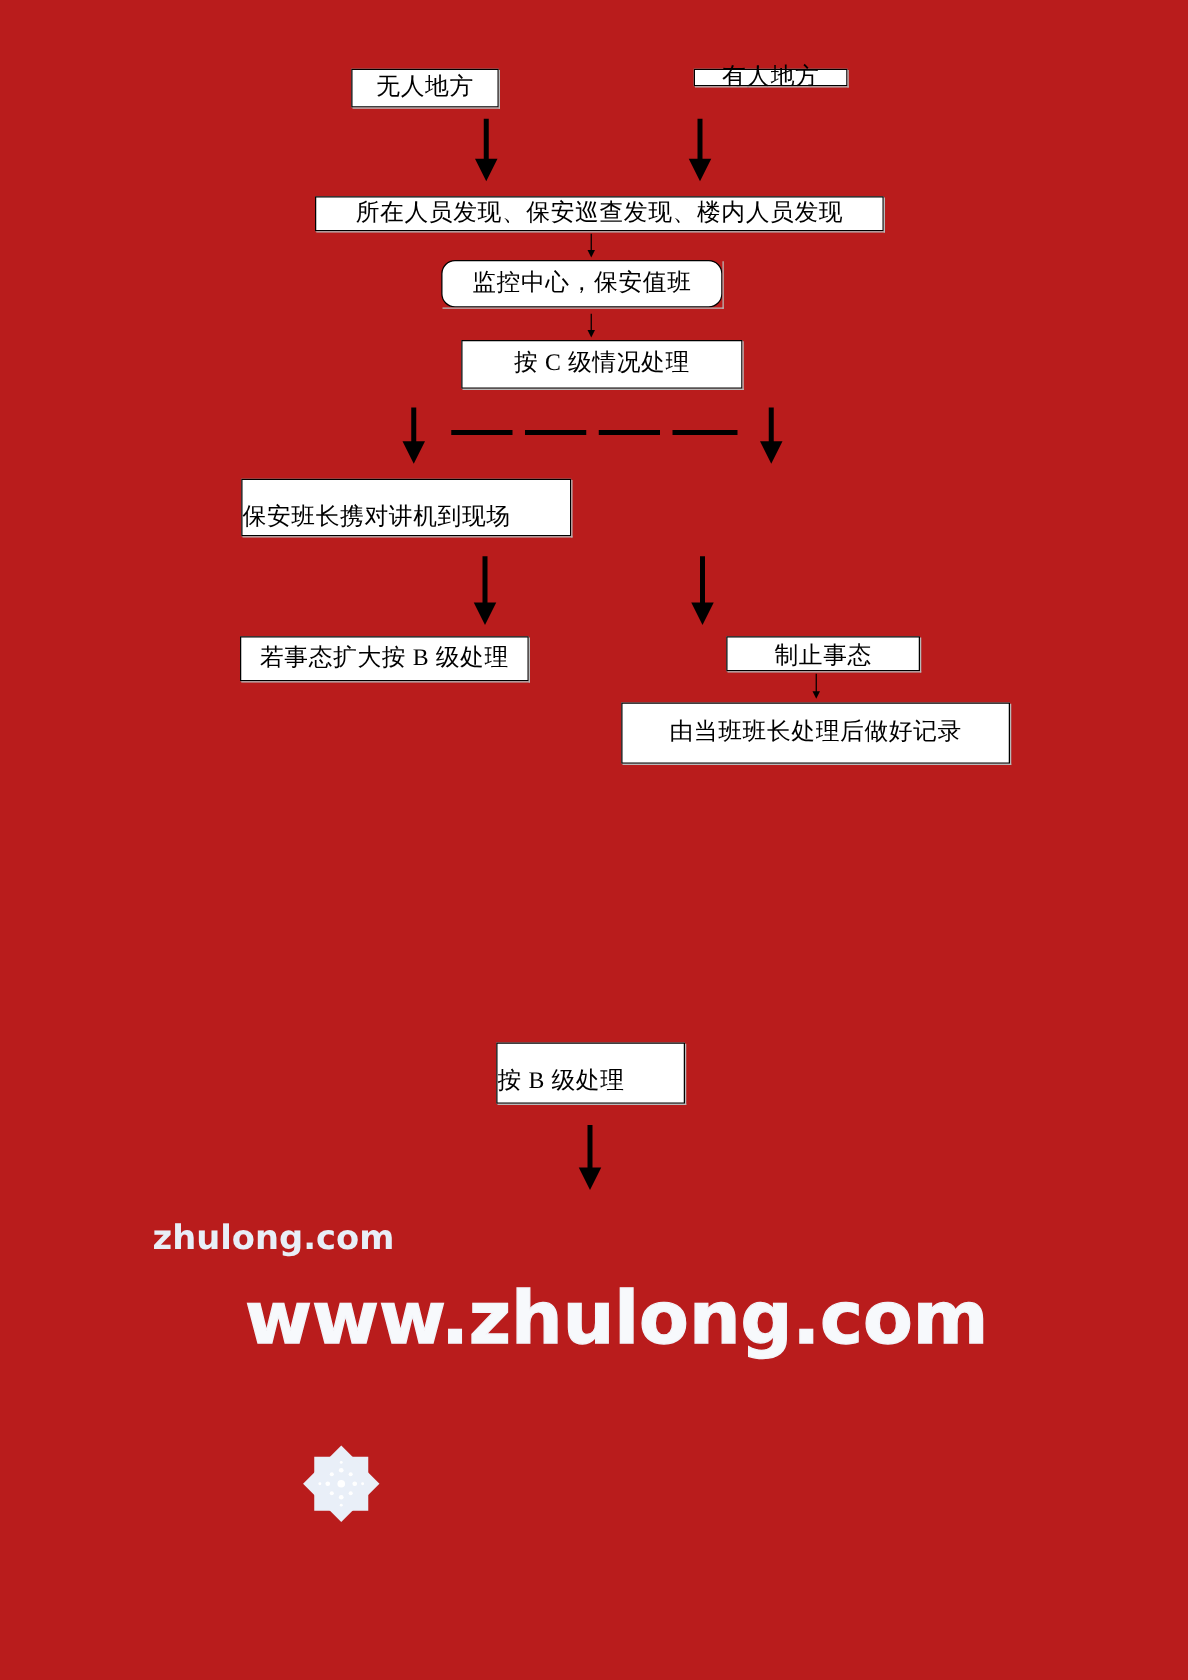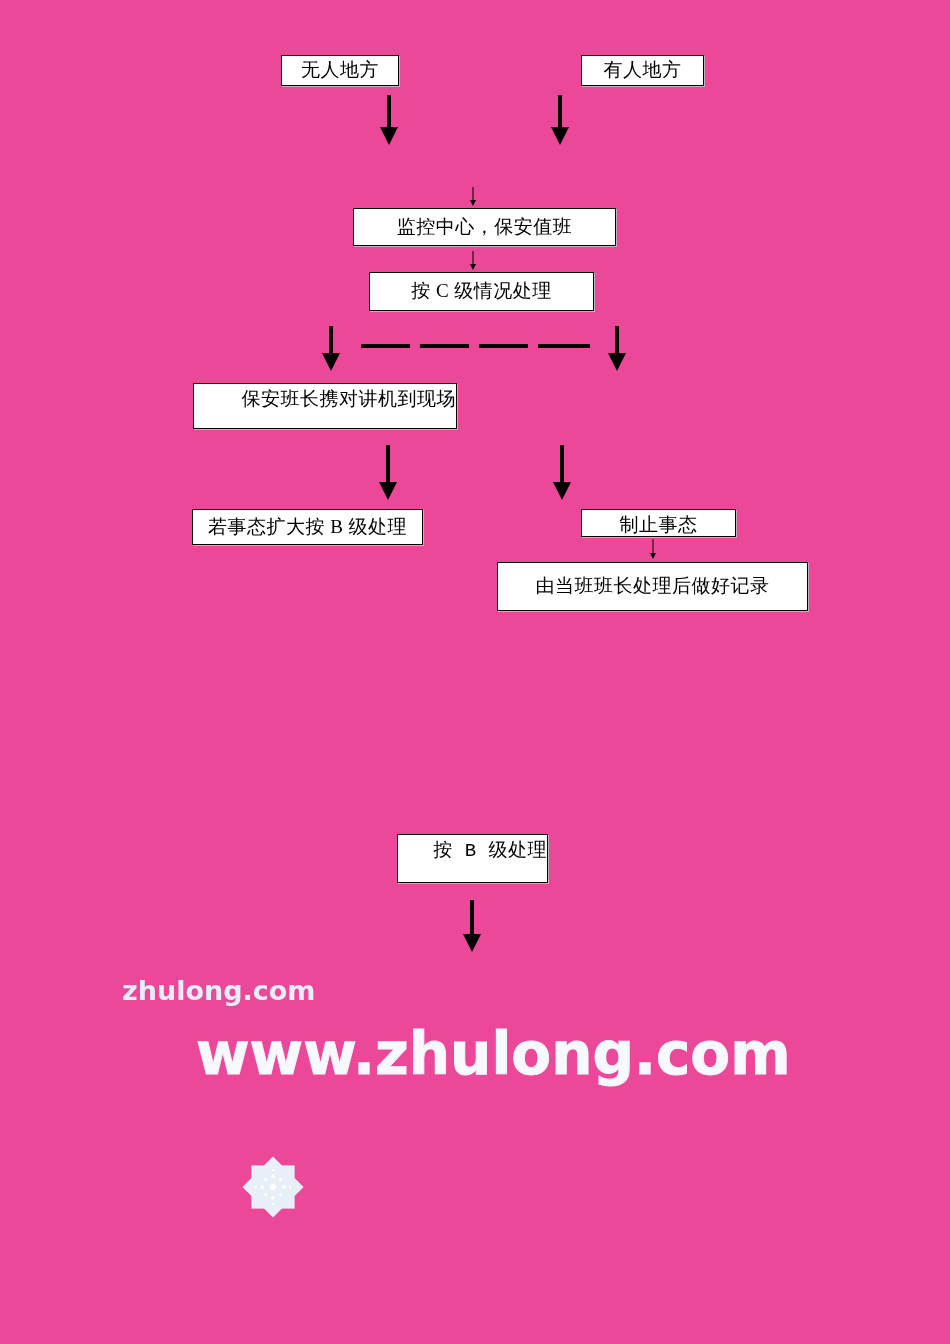--- a/index.html
+++ b/index.html
@@ -7,21 +7,21 @@
     padding: 0;
     background: #ffffff;
   }
   body {
     font-family: "Liberation Serif", "DejaVu Serif", serif;
   }
   #page {
     position: relative;
     width: 950px;
     height: 1344px;
-    background: #ec4899;
+    background: #b91c1c;
     overflow: hidden;
   }
 
   
   .node {
     position: absolute;
     box-sizing: border-box;
     border: 1px solid #000000;
     background: #ffffff;
     color: #000000;
@@ -33,23 +33,22 @@
     z-index: 5;
   }
   .node.center {
     display: flex;
     align-items: center;
     justify-content: center;
   }
   .node.toptext {
     display: flex;
     align-items: flex-start;
-    justify-content: flex-end;
-    padding-top: 6px;
-    font-family: Liberation Mono, monospace;
+    justify-content: flex-start;
+    padding-top: 20px;
   }
   
   .node::after {
     content: "";
     position: absolute;
     left: 0; top: 0; right: -2px; bottom: -2px;
     border-right: 1px solid #b9b9b9;
     border-bottom: 1px solid #b9b9b9;
     pointer-events: none;
   }
@@ -128,41 +127,44 @@
 </style>
 </head>
 <body>
 
 <div id="page">
 
   <div class="node center" style="left:281px; top:55px; width:118px; height:31px;">
     <span>无人地方</span>
   </div>
 
-  <div class="node center" style="left:581px; top:55px; width:123px; height:31px;">
+  <div class="node center" style="left:555px; top:55px; width:123px; height:14px;">
     <span>有人地方</span>
   </div>
 
   <div class="arrow thick" style="left:381px; top:95px; width:16px; height:50px;">
     <div class="shaft" style="height:34px;"></div>
     <div class="head"></div>
   </div>
 
   <div class="arrow thick" style="left:552px; top:95px; width:16px; height:50px;">
     <div class="shaft" style="height:34px;"></div>
     <div class="head"></div>
   </div>
 
+  <div class="node center" style="left:252px; top:157px; width:455px; height:28px;">
+    <span>所在人员发现、保安巡查发现、楼内人员发现</span>
+  </div>
 
   <div class="arrow thin" style="left:469px; top:187px; width:7px; height:19px;">
     <div class="shaft" style="height:14px;"></div>
     <div class="head"></div>
   </div>
 
-  <div class="node center" style="left:353px; top:208px; width:263px; height:38px;">
+  <div class="node center" style="left:353px; top:208px; width:225px; height:38px;border-radius:11px;">
     <span>监控中心，保安值班</span>
   </div>
 
   <div class="arrow thin" style="left:469px; top:251px; width:7px; height:19px;">
     <div class="shaft" style="height:14px;"></div>
     <div class="head"></div>
   </div>
 
   <div class="node center" style="left:353px; top:272px; width:225px; height:39px;margin-left:16px;">
     <span>按 C 级情况处理</span>

